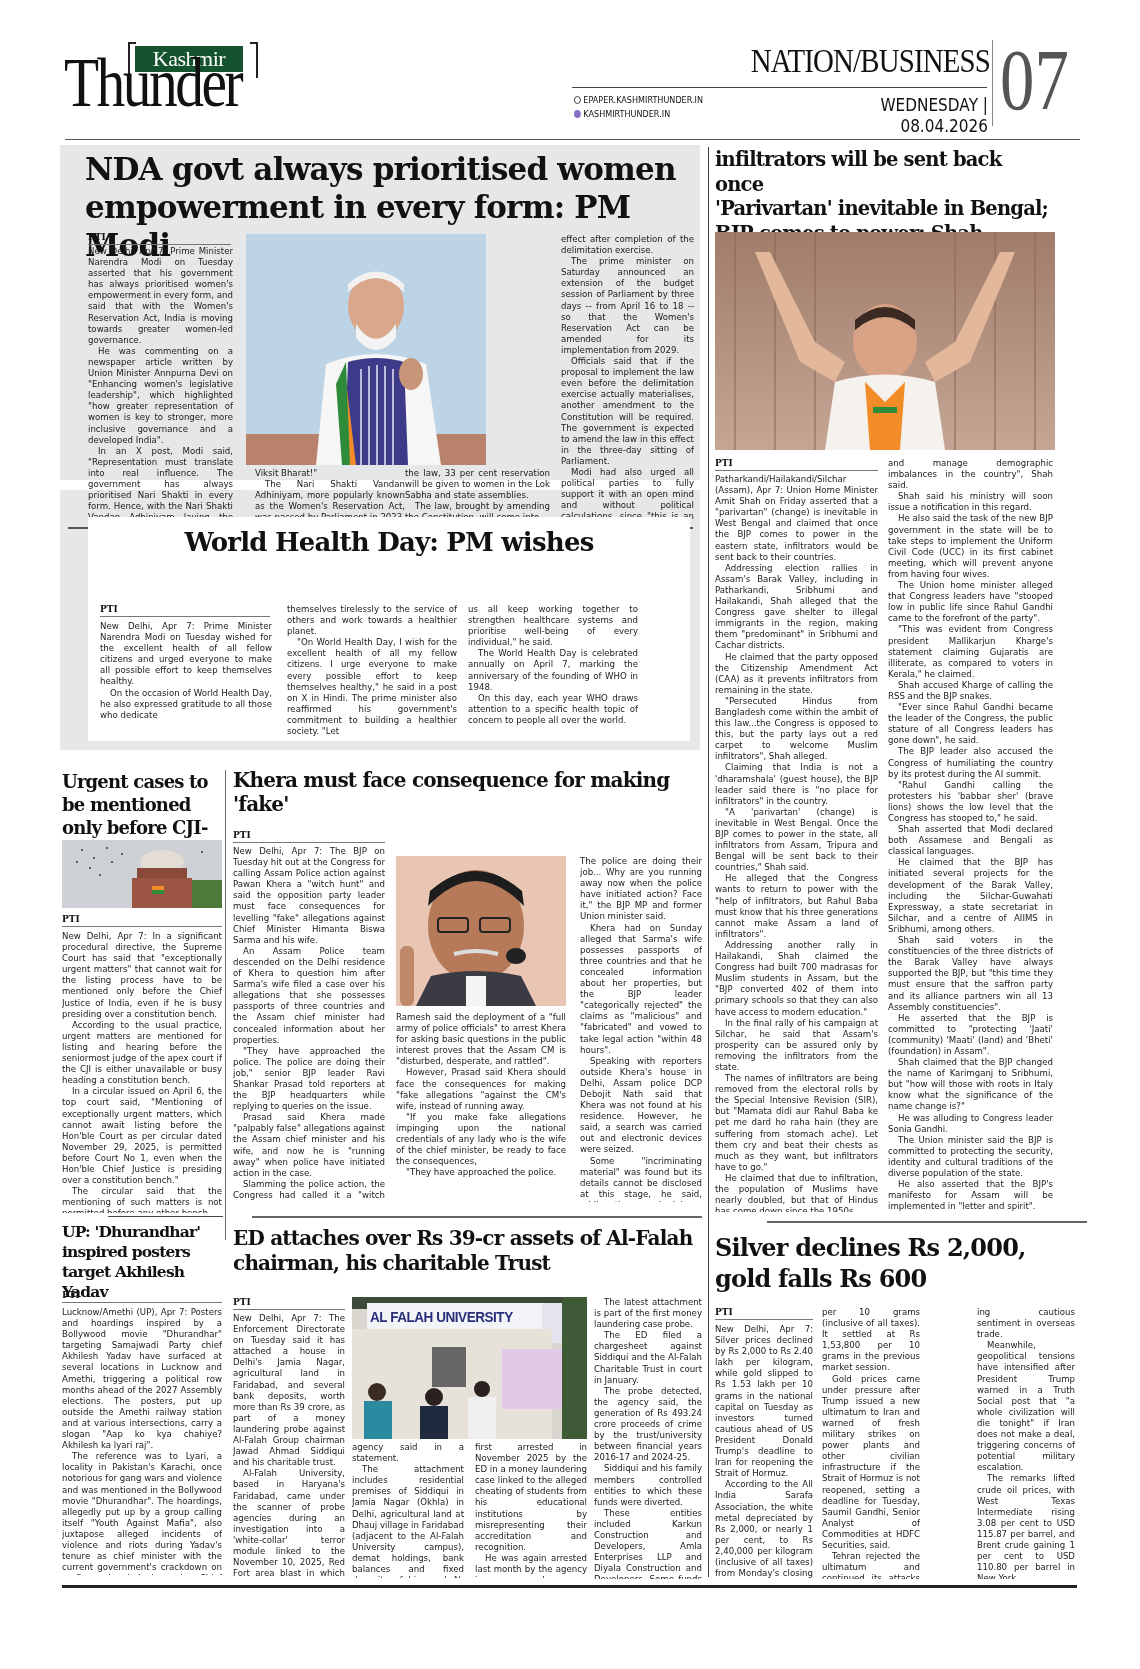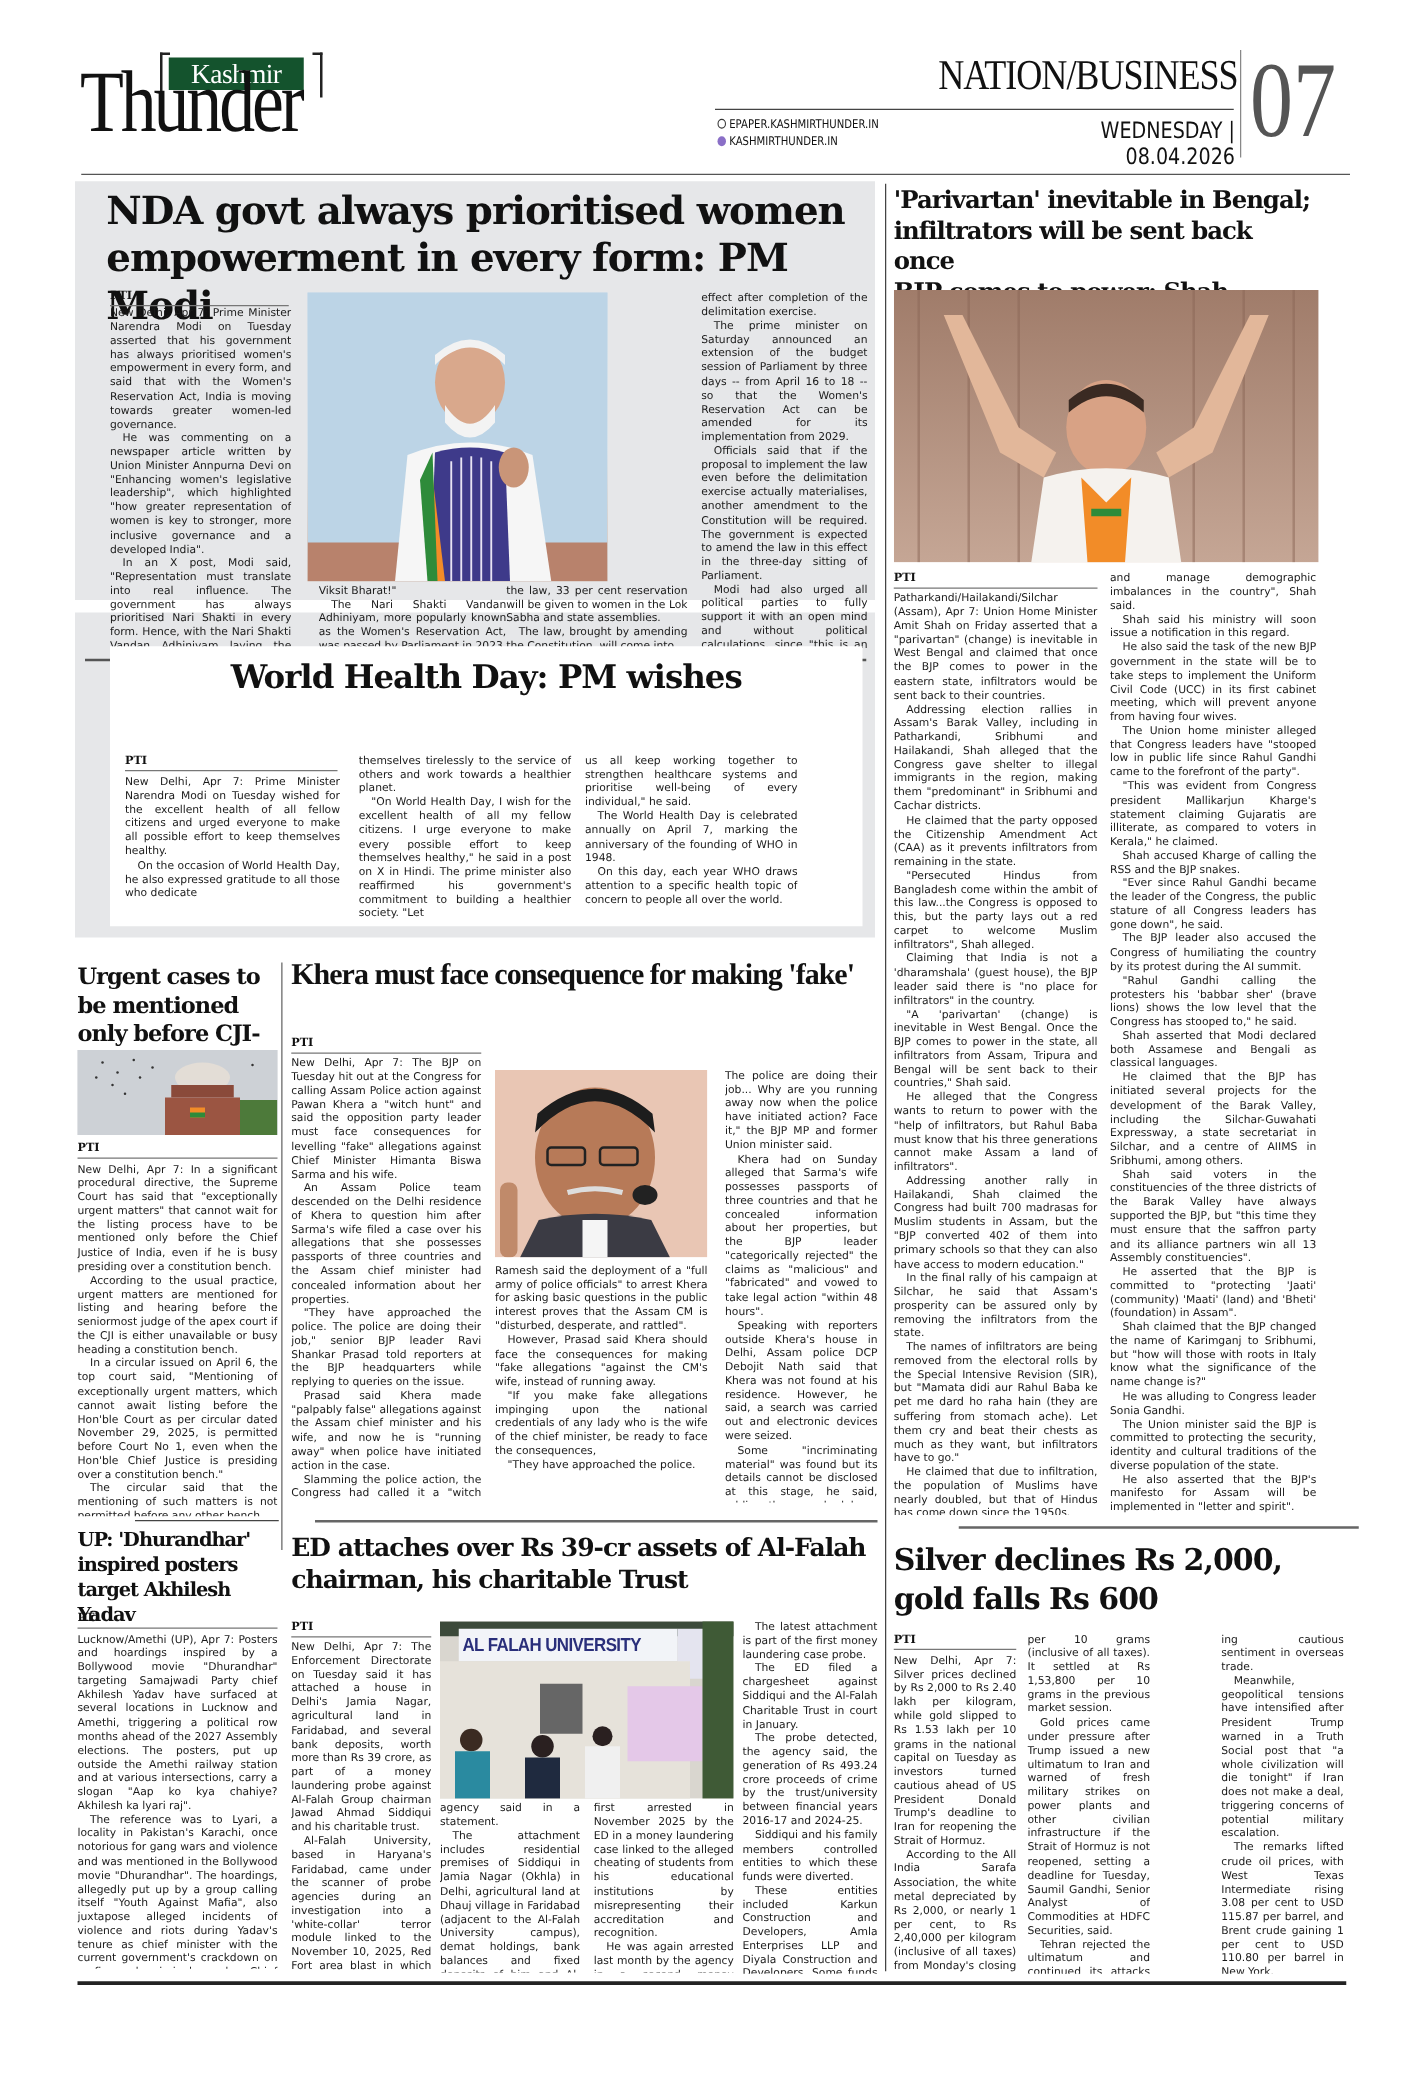--- a/index.html
+++ b/index.html
@@ -133,22 +133,22 @@
   <div class="col" style="left:468px; top:604px; width:170px; height:132px;">
     <p class="first">us all keep working together to strengthen healthcare systems and prioritise well-being of every individual," he said.</p>
     <p>The World Health Day is celebrated annually on April 7, marking the anniversary of the founding of WHO in 1948.</p>
     <p>On this day, each year WHO draws attention to a specific health topic of concern to people all over the world.</p>
   </div>
 </div>
 
 <div class="vrule" style="left:708px; top:147px; height:1430px; background:#444;"></div>
 <div>
   <div class="headline abs" style="left:715px; top:148px; width:340px; font-size:19.5px; line-height:24.5px;">
+    <div>infiltrators will be sent back once</div>
     <div>'Parivartan' inevitable in Bengal;</div>
-    <div>infiltrators will be sent back once</div>
     <div>BJP comes to power: Shah</div>
   </div>
   <div class="photo" style="left:715px; top:232px; width:340px; height:218px;">
     <svg width="340" height="218" viewBox="0 0 340 218">
       <defs>
         <linearGradient id="stg" x1="0" x2="0" y1="0" y2="1">
           <stop offset="0" stop-color="#a07c6a"></stop>
             <stop offset="1" stop-color="#c5a695"></stop>
         </linearGradient>
       </defs>
@@ -245,21 +245,21 @@
 <div>
   <div class="headline abs" style="left:62px; top:1222px; width:160px; font-size:15.5px; line-height:20px;">UP: 'Dhurandhar' inspired posters target Akhilesh Yadav</div>
   <div class="byline abs" style="left:62px; top:1290px; width:160px;">PTI</div>
   <div class="col" style="left:62px; top:1307px; width:160px; height:268px;">
     <p class="first">Lucknow/Amethi (UP), Apr 7: Posters and hoardings inspired by a Bollywood movie "Dhurandhar" targeting Samajwadi Party chief Akhilesh Yadav have surfaced at several locations in Lucknow and Amethi, triggering a political row months ahead of the 2027 Assembly elections. The posters, put up outside the Amethi railway station and at various intersections, carry a slogan "Aap ko kya chahiye? Akhilesh ka lyari raj".</p>
     <p>The reference was to Lyari, a locality in Pakistan's Karachi, once notorious for gang wars and violence and was mentioned in the Bollywood movie "Dhurandhar". The hoardings, allegedly put up by a group calling itself "Youth Against Mafia", also juxtapose alleged incidents of violence and riots during Yadav's tenure as chief minister with the current government's crackdown on mafia and criminals under Chief Minister Yogi Adityanath.</p>
   </div>
 </div>
 
 <div>
-  <div class="headline abs" style="left:233px; top:768px; width:470px; font-size:24px; line-height:24px;font-family:Liberation Serif, serif;">
+  <div class="headline abs" style="left:233px; top:768px; width:470px; font-size:20px; line-height:24px;">
     <div>Khera must face consequence for making 'fake'</div>
   </div>
   <div class="byline abs" style="left:233px; top:830px; width:152px;">PTI</div>
   <div class="col" style="left:233px; top:846px; width:152px; height:355px;">
     <p class="first">New Delhi, Apr 7: The BJP on Tuesday hit out at the Congress for calling Assam Police action against Pawan Khera a "witch hunt" and said the opposition party leader must face consequences for levelling "fake" allegations against Chief Minister Himanta Biswa Sarma and his wife.</p>
     <p>An Assam Police team descended on the Delhi residence of Khera to question him after Sarma's wife filed a case over his allegations that she possesses passports of three countries and the Assam chief minister had concealed information about her properties.</p>
     <p>"They have approached the police. The police are doing their job," senior BJP leader Ravi Shankar Prasad told reporters at the BJP headquarters while replying to queries on the issue.</p>
     <p>Prasad said Khera made "palpably false" allegations against the Assam chief minister and his wife, and now he is "running away" when police have initiated action in the case.</p>
     <p>Slamming the police action, the Congress had called it a "witch hunt" and alleged that a "bully" was using state machinery to muzzle the opposition's voice.</p>
 

